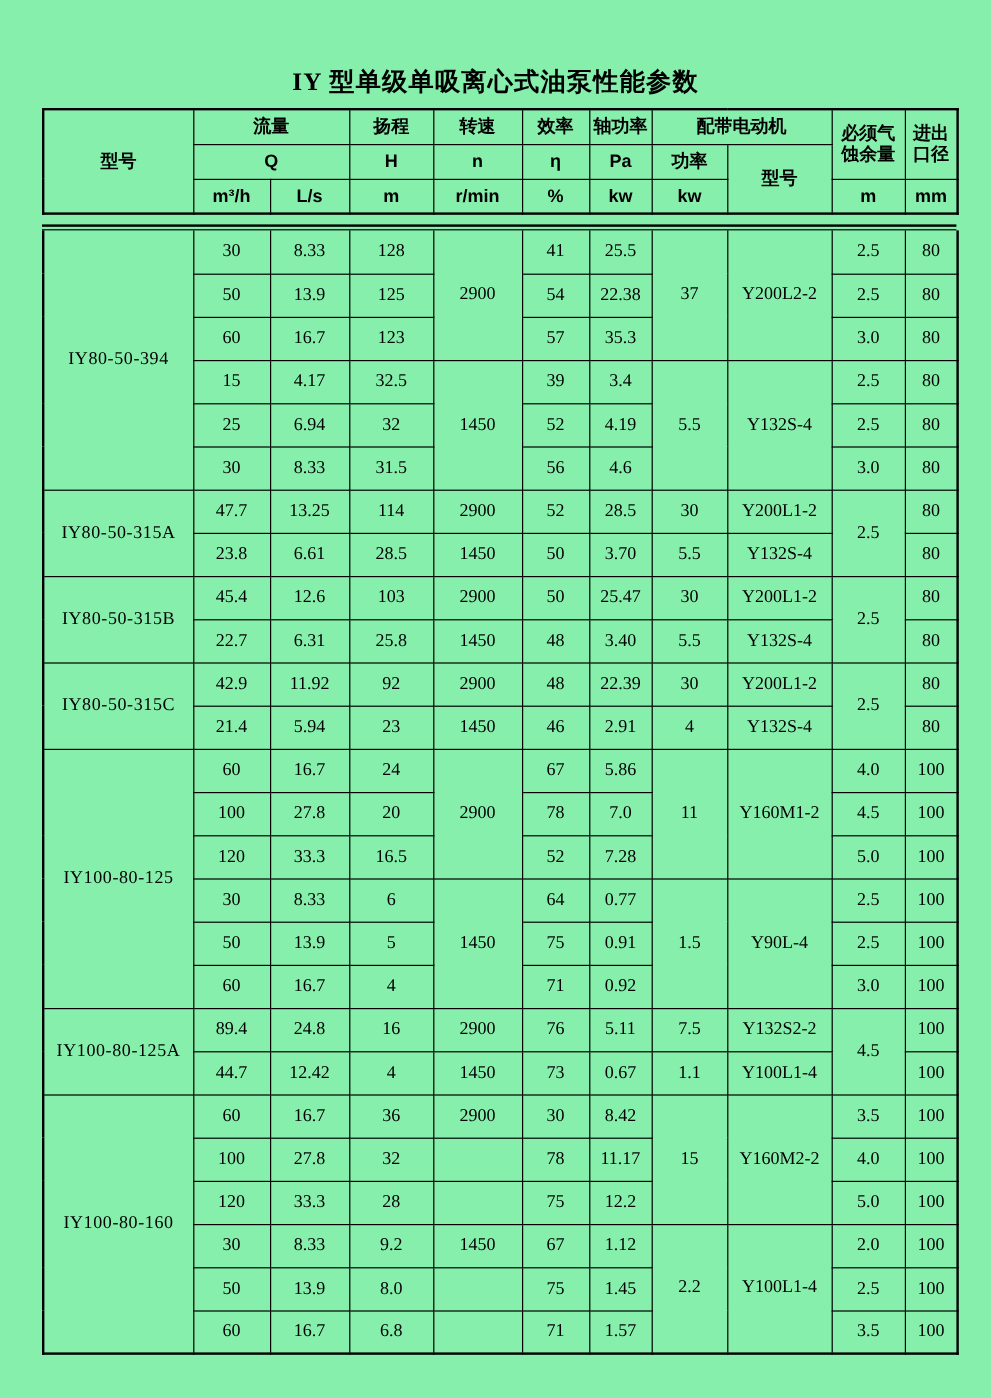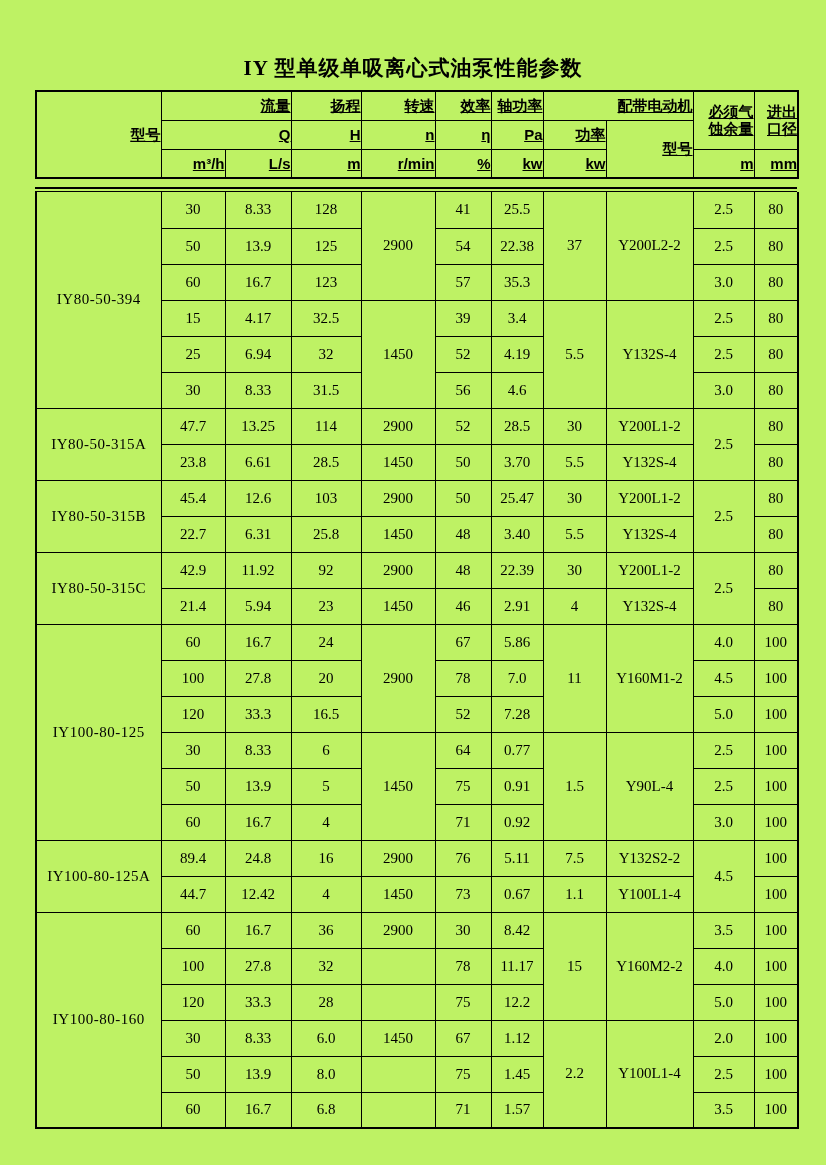--- a/index.html
+++ b/index.html
@@ -1,21 +1,21 @@
 <!DOCTYPE html>
 <html><head>
 <meta charset="utf-8">
 <style>
   * { box-sizing: border-box; }
   html, body { margin: 0; padding: 0; background: #ffffff; }
   .page {
     position: relative;
     width: 826px;
     height: 1165px;
-    background: #bef264;
+    background: #86efac;
     font-family: "Liberation Serif", serif;
     color: #000;
     overflow: hidden;
   }
   .title {
     padding-top: 54px;
     text-align: center;
     font-family: "Liberation Serif", serif;
     font-weight: bold;
     font-size: 21px;
@@ -25,30 +25,29 @@
   table.tbl {
     border-collapse: collapse;
     table-layout: fixed;
     margin-left: 35px;
     width: 762px;
     empty-cells: show;
   }
   .header-tbl { margin-top: 8px; border: 2px solid #000; }
   .header-tbl td {
     border: 1px solid #000;
-    text-align: right;
+    text-align: center;
     vertical-align: middle;
     height: 29px;
     padding: 0;
     font-family: "Liberation Sans", sans-serif;
     font-weight: bold;
     font-size: 15px;
     line-height: 1.15;
     overflow: hidden;
-    text-decoration: underline;
   }
   .dbl-line {
     margin-left: 35px;
     margin-top: 8px;
     width: 762px;
     height: 5px;
     border-top: 2px solid #000;
     border-bottom: 1px solid #000;
   }
   .body-tbl { border: 2px solid #000; border-top: none; }
@@ -391,21 +390,21 @@
           <td>28</td>
           <td></td>
           <td>75</td>
           <td>12.2</td>
           <td>5.0</td>
           <td>100</td>
         </tr>
         <tr>
           <td>30</td>
           <td>8.33</td>
-          <td>6.0</td>
+          <td>9.2</td>
           <td>1450</td>
           <td>67</td>
           <td>1.12</td>
           <td rowspan="3">2.2</td>
           <td rowspan="3">Y100L1-4</td>
           <td>2.0</td>
           <td>100</td>
         </tr>
         <tr>
           <td>50</td>

